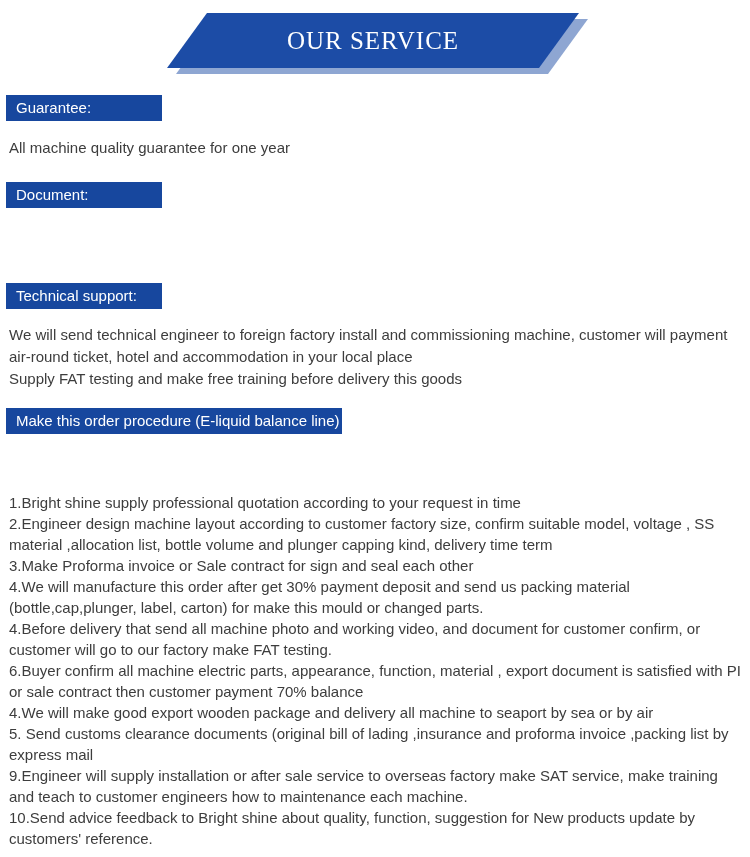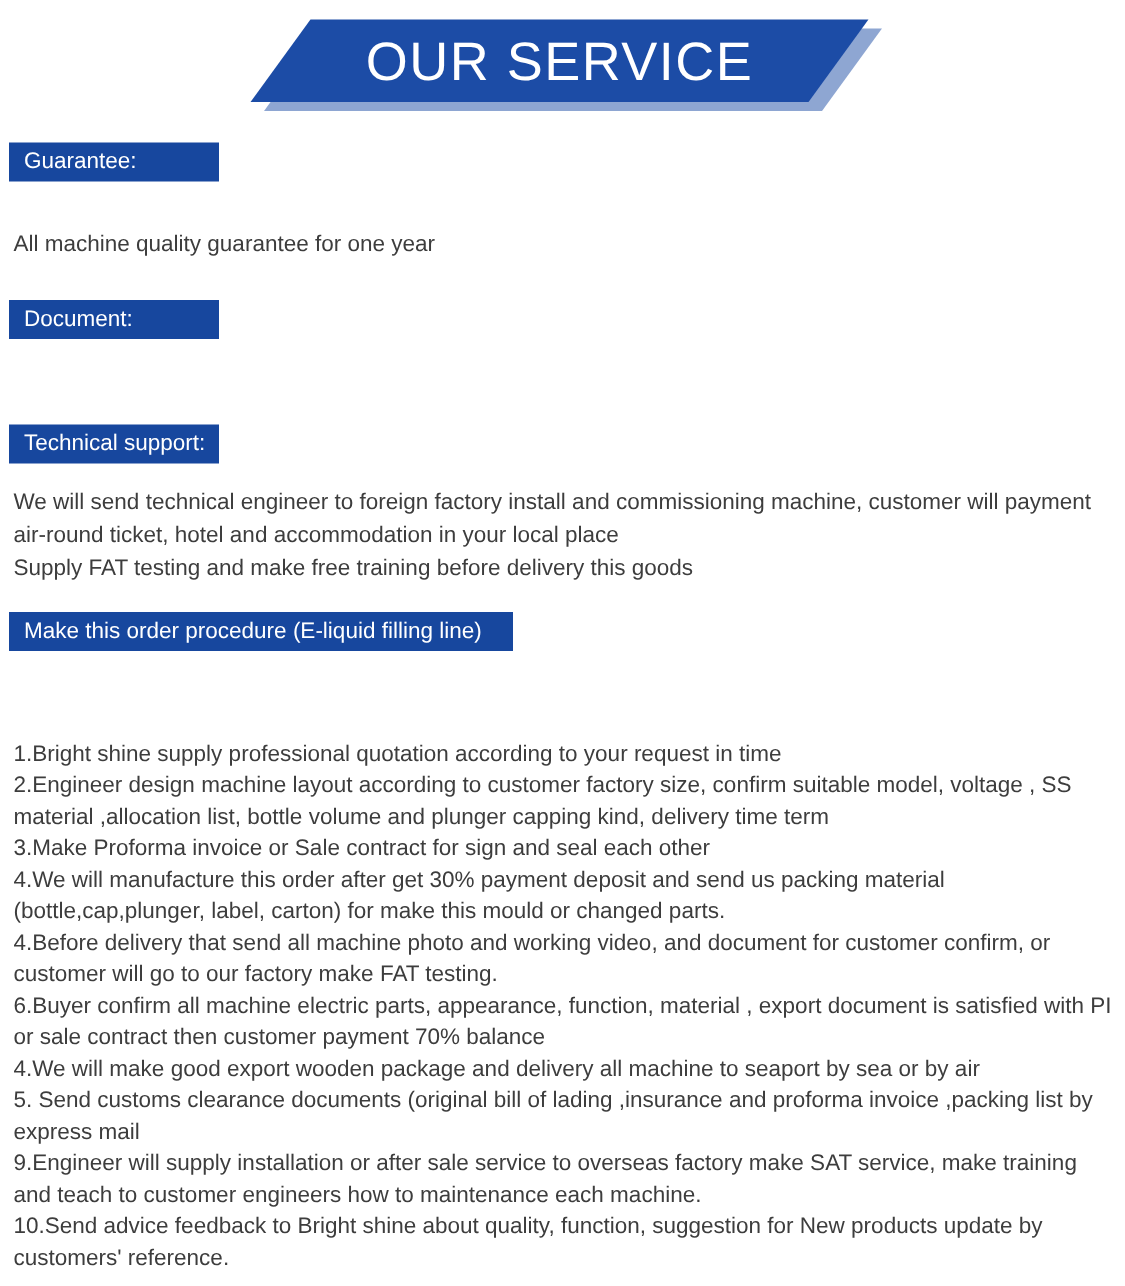--- a/index.html
+++ b/index.html
@@ -35,52 +35,53 @@
     transform: skewX(-36deg);
   }
   .banner-label {
     position: absolute;
     left: 187px; top: 13px;
     width: 372px; height: 55px;
     display: flex;
     align-items: center;
     justify-content: center;
     color: #ffffff;
-    font-size: 36px;
+    font-size: 25px;
     letter-spacing: 1px;
     white-space: nowrap;
+    font-family: Liberation Serif, serif;
   }
   
   .bar {
     position: absolute;
     left: 6px;
     height: 26px;
     background: var(--bar-blue, #17479e);
     color: #ffffff;
     font-size: 15px;
     line-height: 26px;
     padding-left: 10px;
     white-space: nowrap;
     overflow: hidden;
   }
-  .bar-narrow { width: 140px; }
+  .bar-narrow { width: 156px; }
   .bar-wide   { width: 336px; }
   #bar-guarantee { top: 95px; }
-  #bar-document  { top: 200px; }
+  #bar-document  { top: 182px; }
   #bar-technical { top: 283px; }
   #bar-order     { top: 408px; }
   
   .text-block {
     position: absolute;
     left: 9px;
     width: 734px;
     font-size: 15px;
     line-height: 22px;
   }
-  #block-guarantee { top: 152px; }
+  #block-guarantee { top: 137px; }
   #block-document  { top: 241px; }
   #block-technical { top: 324px; }
   #block-steps     { top: 452px; line-height: 21px; margin-top: 40px; }
   .text-block p { margin: 0; }
 </style>
 </head>
 <body>
 
 <div class="page">
 
@@ -94,21 +95,21 @@
   </div>
 
   <div class="bar bar-narrow" id="bar-document">Document:</div>
 
   <div class="bar bar-narrow" id="bar-technical">Technical support:</div>
   <div class="text-block" id="block-technical">
     <p>We will send technical engineer to foreign factory install and commissioning machine, customer will payment air-round ticket, hotel and accommodation in your local place</p>
     <p>Supply FAT testing and make free training before delivery this goods</p>
   </div>
 
-  <div class="bar bar-wide" id="bar-order">Make this order procedure (E-liquid filling line)</div>
+  <div class="bar bar-wide" id="bar-order">Make this order procedure (E-liquid balance line)</div>
   <div class="text-block" id="block-steps">
     <p>1.Bright shine supply professional quotation according to your request in time</p>
     <p>2.Engineer design machine layout according to customer factory size, confirm suitable model, voltage , SS material ,allocation list, bottle volume and plunger capping kind, delivery time term</p>
     <p>3.Make Proforma invoice or Sale contract for sign and seal each other</p>
     <p>4.We will manufacture this order after get 30% payment deposit and send us packing material (bottle,cap,plunger, label, carton) for make this mould or changed parts.</p>
     <p>4.Before delivery that send all machine photo and working video, and document for customer confirm, or customer will go to our factory make FAT testing.</p>
     <p>6.Buyer confirm all machine electric parts, appearance, function, material , export document is satisfied with PI or sale contract then customer payment 70% balance</p>
     <p>4.We will make good export wooden package and delivery all machine to seaport by sea or by air</p>
     <p>5. Send customs clearance documents (original bill of lading ,insurance and proforma invoice ,packing list by express mail</p>
     <p>9.Engineer will supply installation or after sale service to overseas factory make SAT service, make training and teach to customer engineers how to maintenance each machine.</p>

